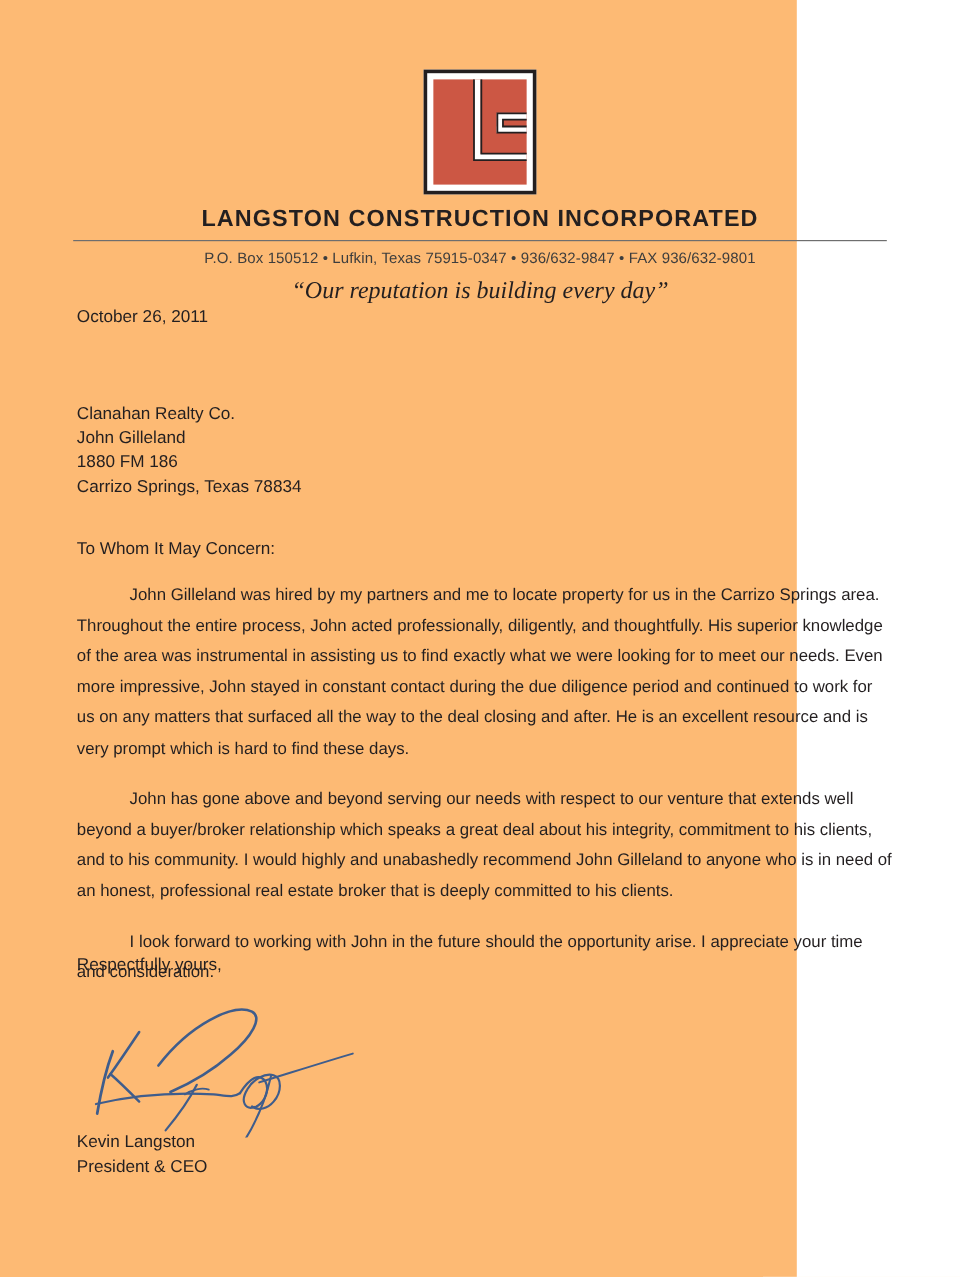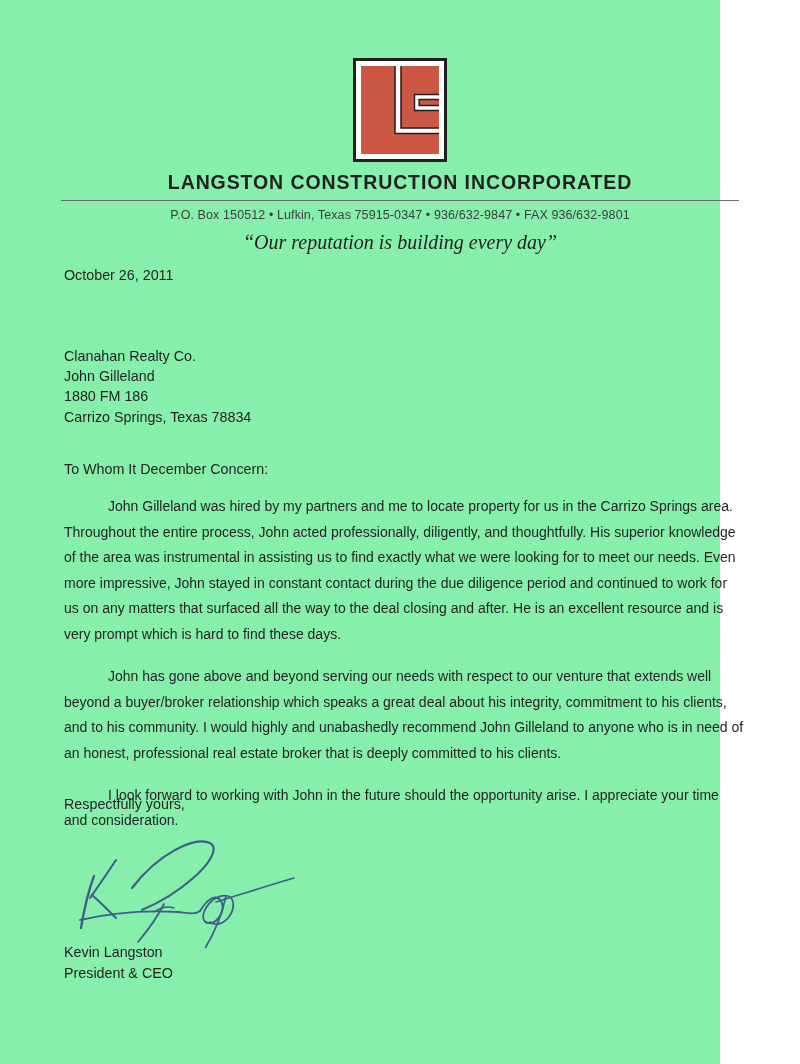--- a/index.html
+++ b/index.html
@@ -11,23 +11,23 @@
     width: 800px;
     height: 1064px;
     position: relative;
     font-family: "Liberation Sans", sans-serif;
     color: #231f20;
     overflow: hidden;
   }
 
   .page {
     position: relative;
-    width: 720px;
+    width: 664px;
     height: 1064px;
-    background: #86efac;
+    background: #fdba74;
   }
 
   
   .letterhead {
     position: absolute;
     top: 0; left: 0;
     width: 800px;
   }
 
   .logo-wrap {
@@ -93,21 +93,20 @@
     color: #231f20;
     margin-top: 9px;
   }
 
   
   .body-block {
     position: absolute;
     left: 64px;
     top: 255px;
     width: 682px;
-    margin-top: 11px;
   }
 
   .date-line {
     font-size: 14.3px;
     color: #231f20;
     line-height: 1.3;
   }
 
   .recipient {
     margin-top: 61px;
@@ -206,21 +205,21 @@
 
     <div class="date-line">October 26, 2011</div>
 
     <div class="recipient">
       <div>Clanahan Realty Co.</div>
       <div>John Gilleland</div>
       <div>1880 FM 186</div>
       <div>Carrizo Springs, Texas 78834</div>
     </div>
 
-    <div class="salutation">To Whom It December Concern:</div>
+    <div class="salutation">To Whom It May Concern:</div>
 
     <div class="para">John Gilleland was hired by my partners and me to locate property for us in the Carrizo Springs area. Throughout the entire process, John acted professionally, diligently, and thoughtfully. His superior knowledge of the area was instrumental in assisting us to find exactly what we were looking for to meet our needs. Even more impressive, John stayed in constant contact during the due diligence period and continued to work for us on any matters that surfaced all the way to the deal closing and after. He is an excellent resource and is very prompt which is hard to find these days.</div>
 
     <div class="para">John has gone above and beyond serving our needs with respect to our venture that extends well beyond a buyer/broker relationship which speaks a great deal about his integrity, commitment to his clients, and to his community. I would highly and unabashedly recommend John Gilleland to anyone who is in need of an honest, professional real estate broker that is deeply committed to his clients.</div>
 
     <div class="para">I look forward to working with John in the future should the opportunity arise. I appreciate your time and consideration.</div>
   </div>
 
   <div class="closing">Respectfully yours,</div>
 

